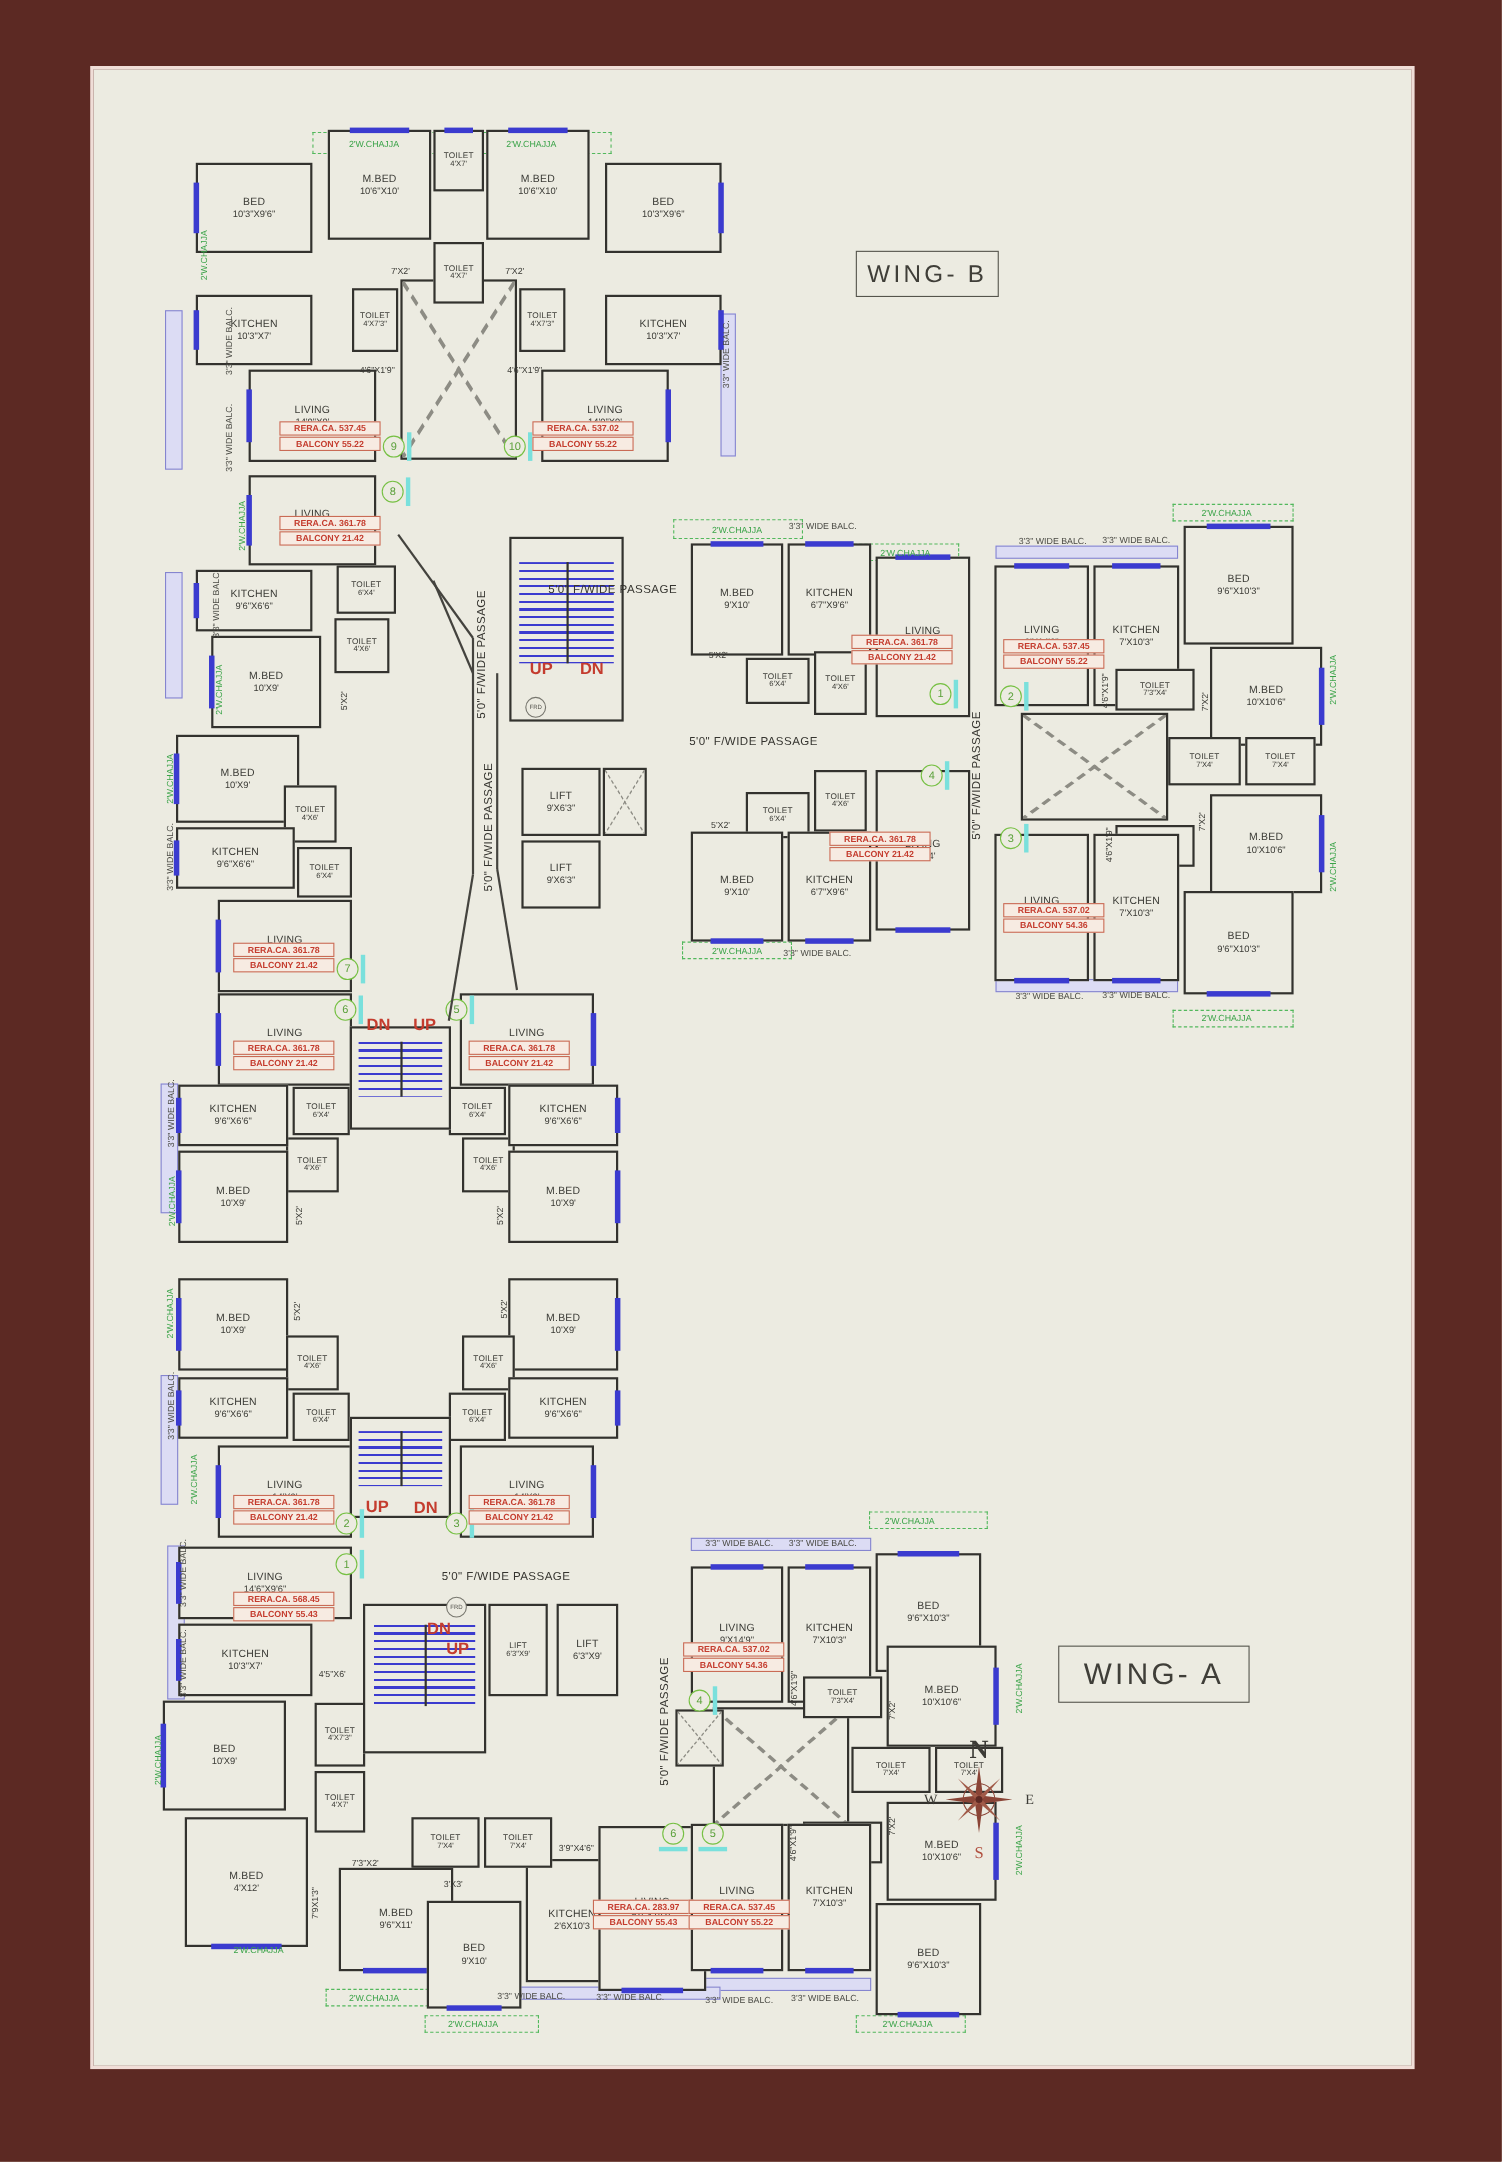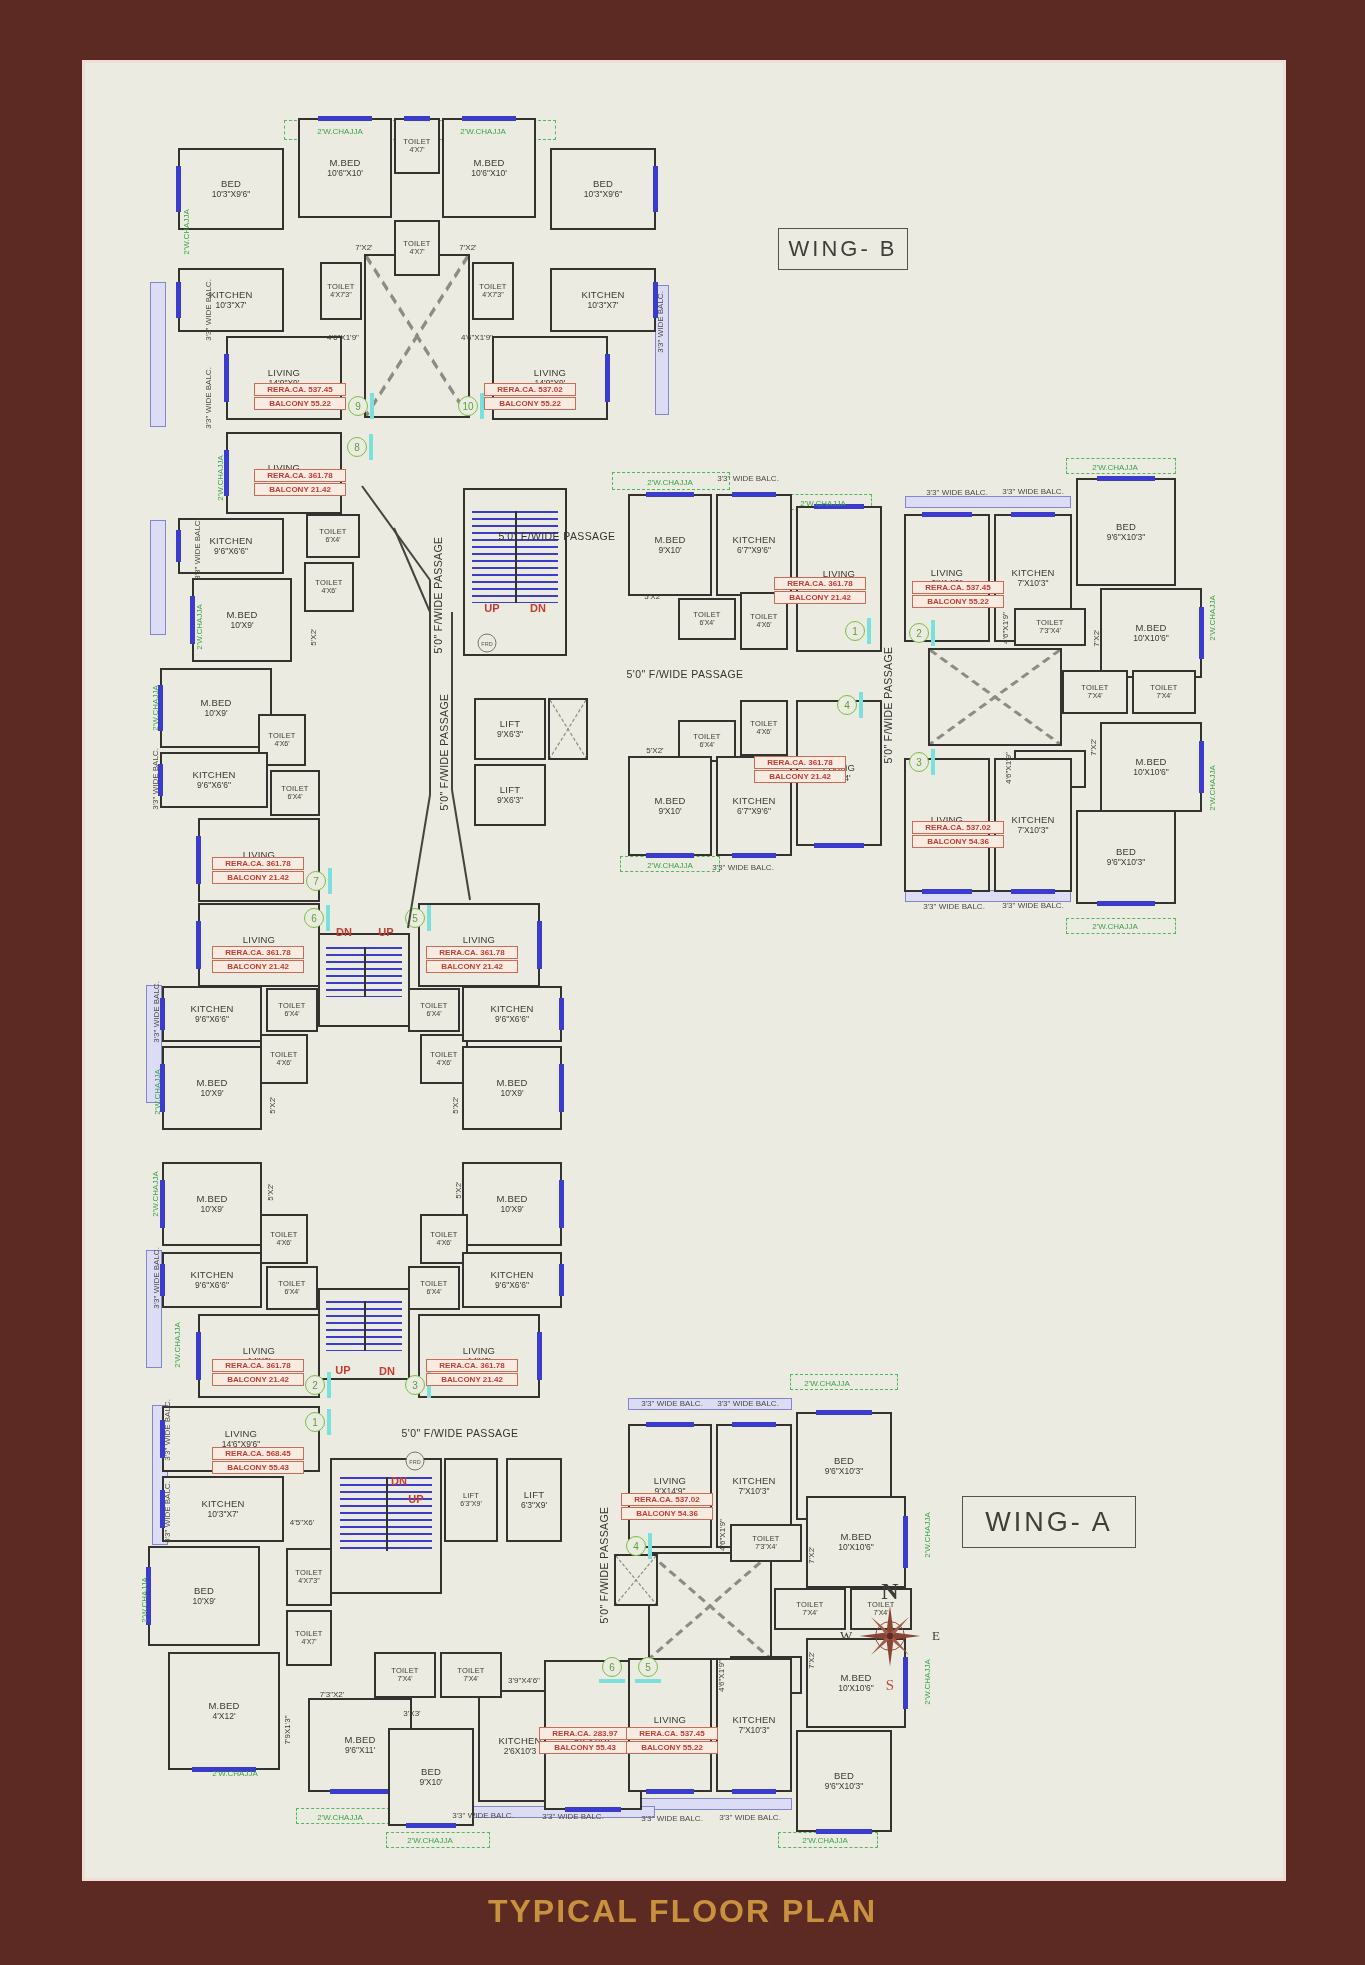--- a/index.html
+++ b/index.html
@@ -23,21 +23,21 @@
   .cross svg{display:block;width:100%;height:100%;}
   .cross line{stroke:#8d8c84;stroke-width:.28;stroke-dasharray:.7 .45;}
   .balc{position:absolute;background:#dcdcf4;border:1px solid #8585cf;box-sizing:border-box;z-index:1;}
   .chajja{position:absolute;border:1.5px dashed #52b85c;box-sizing:border-box;z-index:1;}
   .lab{position:absolute;transform:translate(-50%,-50%);white-space:nowrap;z-index:5;}
   .lab.vert{transform:translate(-50%,-50%) rotate(-90deg);}
   .lab.g{color:#3aa348;font-size:8px;}
   .lab.b{color:#4a4a44;font-size:8px;}
   .lab.d{color:#3a3a35;font-size:8px;}
   .lab.p{color:#35342f;font-size:10.5px;letter-spacing:.4px;}
-  .lab.r{color:#c43c2e;font-weight:bold;font-size:11px;text-align:right;}
+  .lab.r{color:#c43c2e;font-weight:bold;font-size:15px;text-align:right;}
   .unit{position:absolute;width:18px;height:18px;border:1.5px solid #76c043;border-radius:50%;color:#5aa03a;font-size:10px;display:flex;align-items:center;justify-content:center;transform:translate(-50%,-50%);background:#ecebe1;z-index:6;}
   .cyanbar{position:absolute;background:#7ae0dc;z-index:3;}
   .frd{position:absolute;width:17px;height:17px;border:1px solid #77766e;border-radius:50%;font-size:5.5px;display:flex;align-items:center;justify-content:center;transform:translate(-50%,-50%);color:#55544e;background:#ecebe1;z-index:6;}
   .rera{position:absolute;width:92px;z-index:6;}
   .rera div{box-sizing:border-box;border:1px solid #c96b55;background:#f7ebe2;color:#c43c2e;font-size:8px;font-weight:bold;text-align:center;padding:1px 0;margin-bottom:1px;white-space:nowrap;}
   .wingbox{position:absolute;border:1.5px solid #55544c;display:flex;align-items:center;justify-content:center;color:#3f3e38;letter-spacing:3px;z-index:6;background:#ecebe1;}
   #title{position:absolute;left:0;top:1893px;width:1365px;text-align:center;color:#c8913e;font-size:32px;font-weight:bold;letter-spacing:2px;z-index:7;}
   #compass{position:absolute;left:840px;top:1578px;width:100px;height:116px;z-index:6;}
   #compass .cl{position:absolute;font-family:"Liberation Serif",serif;color:#3c3b36;}
   #compass .cl-n{left:50%;top:0;transform:translateX(-50%);font-size:24px;font-weight:bold;}
@@ -746,14 +746,13 @@
     <svg id="rose" width="64" height="64" viewBox="0 0 40 40">
       <circle cx="20" cy="20" r="9" fill="none" stroke="#8a4436" stroke-width="0.6"></circle>
       <path d="M20 1 L22.5 20 L20 39 L17.5 20 Z" fill="#8a4436"></path>
       <path d="M1 20 L20 17.5 L39 20 L20 22.5 Z" fill="#8a4436"></path>
       <path d="M8 8 L21 19 L32 32 L19 21 Z" fill="#a05a48"></path>
       <path d="M32 8 L21 21 L8 32 L19 19 Z" fill="#a05a48"></path>
       <circle cx="20" cy="20" r="2" fill="#5c2923"></circle>
     </svg>
   </div>
 
-  <div id="title">TYPICAL FLOOR PLAN</div>
 </div>
 
 </body></html>

